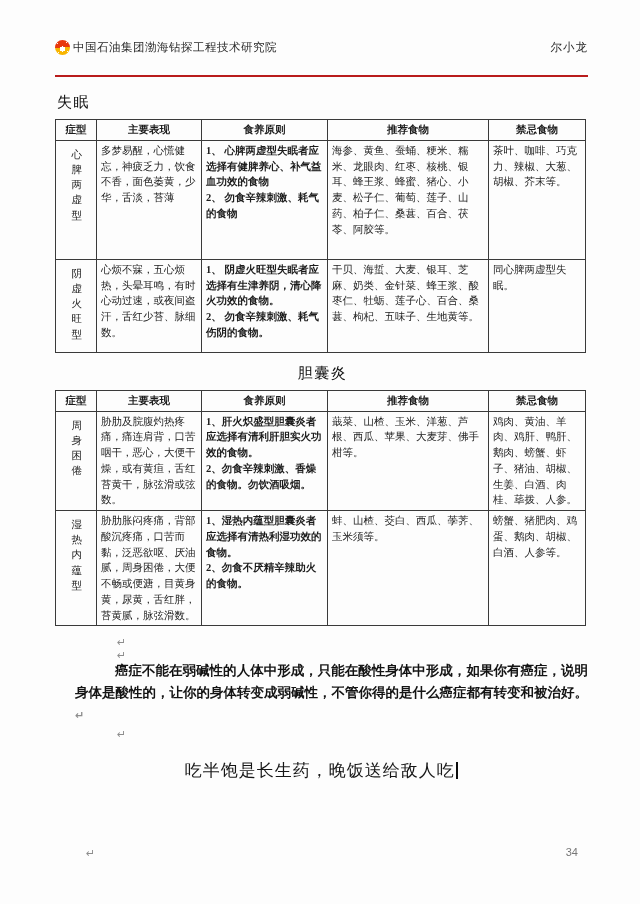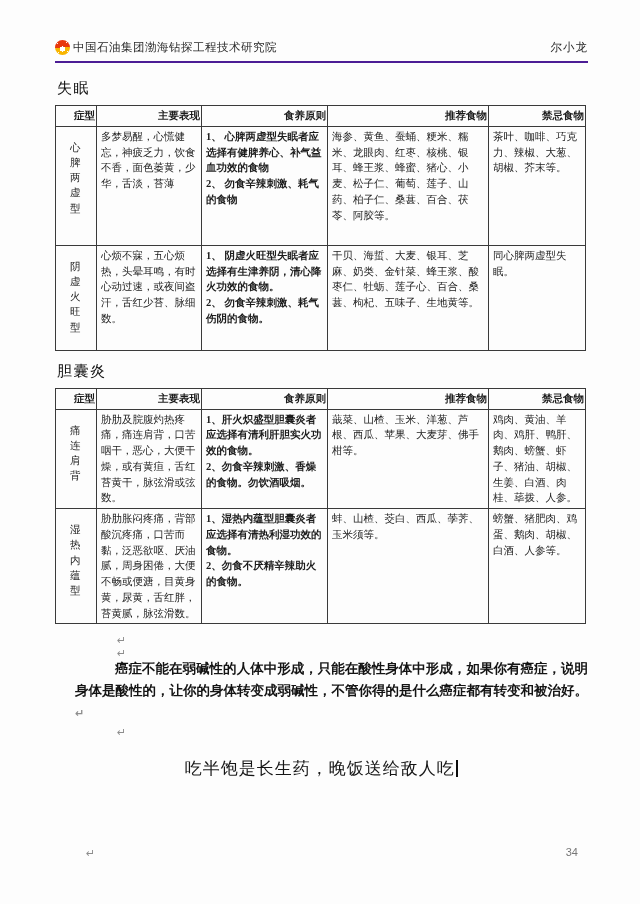--- a/index.html
+++ b/index.html
@@ -10,42 +10,42 @@
     overflow:hidden;
     box-sizing:border-box;
     font-family:"Liberation Serif","DejaVu Serif",serif;
     color:#1c1c1c;
   }
   .content{margin:0 52px 0 55px;}
   
   .doc-header{
     padding-top:40px;
     display:flex;align-items:center;justify-content:space-between;
-    border-bottom:2px solid #4c1d95;
-    padding-bottom:6px;
+    border-bottom:2px solid #b91c1c;
+    padding-bottom:20px;
   }
   .org{display:flex;align-items:center;gap:3px;font-size:11.5px;color:#2a2a2a;letter-spacing:0.5px;}
   .logo{
     width:15px;height:15px;border-radius:50%;
     background:
       radial-gradient(circle at 50% 60%, #ffffff 0 2.6px, rgba(255,255,255,0) 2.7px),
       repeating-conic-gradient(from -8deg, rgba(255,255,255,.95) 0 3deg, rgba(255,255,255,0) 3deg 45deg),
       conic-gradient(from 270deg, #e8380d 0 50%, #f8b500 50% 100%);
     flex:0 0 auto;
   }
   .author{font-size:11.5px;color:#2a2a2a;letter-spacing:1px;}
   
   .sec-title{font-size:15px;font-weight:normal;letter-spacing:1.5px;margin:16px 0 7px 2px;color:#111;}
-  .sec-title.second{margin-top:11px;}
+  .sec-title.second{margin-top:11px;text-align:center;}
   
   table.med{border-collapse:collapse;width:530px;table-layout:fixed;font-size:10.5px;line-height:1.5;}
   table.med th,table.med td{border:1px solid #3a3a3a;padding:2px 4px;vertical-align:top;box-sizing:border-box;}
-  table.med th{font-weight:bold;text-align:right;padding:2px 1px;height:17px;}
+  table.med th{font-weight:bold;text-align:center;padding:2px 1px;height:17px;}
   td.type-cell{vertical-align:middle;text-align:center;}
-  .v-text{display:block;width:1.15em;margin:12px auto;word-break:break-all;line-height:1.45;text-align:left;font-family:Liberation Mono, monospace;}
+  .v-text{display:block;width:1.15em;margin:4px auto;word-break:break-all;line-height:1.45;text-align:right;}
   .principles{white-space:pre-line;font-weight:bold;}
   .c-type{width:41px;}
   .c-sym{width:105px;}
   .c-pri{width:126px;}
   .c-rec{width:161px;}
   .c-for{width:97px;}
   .t1-r1 td{height:119px;}
   .t1-r2 td{height:93px;}
   .t2-r1 td{height:81px;}
   .t2-r2 td{height:85px;}
@@ -148,21 +148,21 @@
       <tbody>
           <tr>
         <th>症型</th>
         <th>主要表现</th>
         <th>食养原则</th>
         <th>推荐食物</th>
         <th>禁忌食物</th>
       </tr>
       <tr class="t2-r2">
         <td class="type-cell">
-              <span class="v-text">痛连肩背</span>
+              <span class="v-text">周身困倦</span>
             </td>
         <td>胁肋及脘腹灼热疼痛，痛连肩背，口苦咽干，恶心，大便干燥，或有黄疸，舌红苔黄干，脉弦滑或弦数。</td>
         <td class="principles">1、肝火炽盛型胆囊炎者应选择有清利肝胆实火功效的食物。
 2、勿食辛辣刺激、香燥的食物。勿饮酒吸烟。</td>
         <td>蕺菜、山楂、玉米、洋葱、芦根、西瓜、苹果、大麦芽、佛手柑等。</td>
         <td>鸡肉、黄油、羊肉、鸡肝、鸭肝、鹅肉、螃蟹、虾子、猪油、胡椒、生姜、白酒、肉桂、荜拨、人参。</td>
       </tr>
       <tr class="t2-r3">
         <td class="type-cell">
               <span class="v-text">湿热内蕴型</span>

